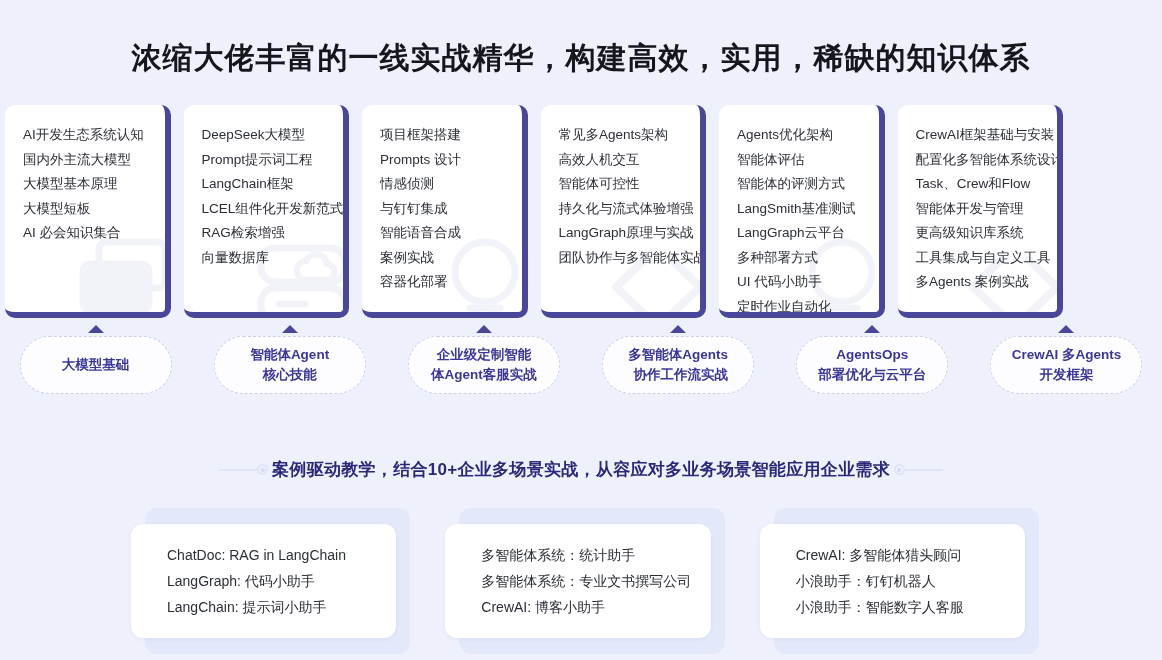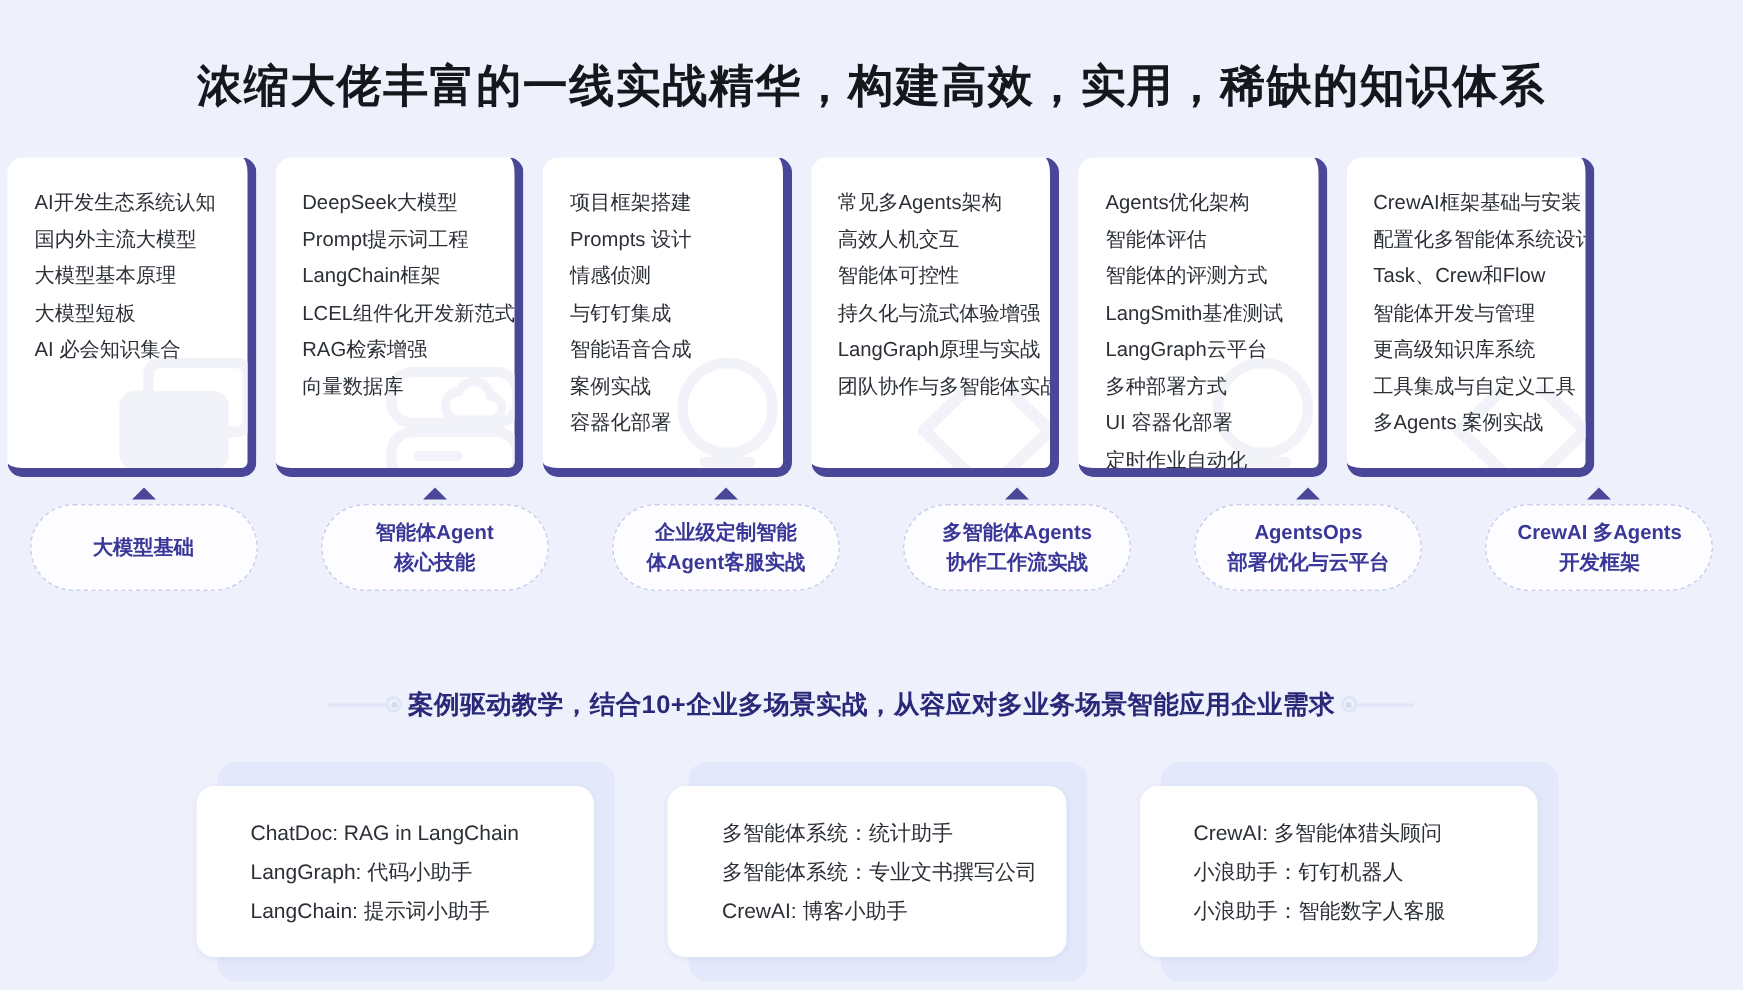--- a/index.html
+++ b/index.html
@@ -209,21 +209,21 @@
         </div>
       </div>
       <div class="card">
         <ul class="card-list">
           <li>Agents优化架构</li>
           <li>智能体评估</li>
           <li>智能体的评测方式</li>
           <li>LangSmith基准测试</li>
           <li>LangGraph云平台</li>
           <li>多种部署方式</li>
-          <li>UI 容器化部署</li>
+          <li>UI 代码小助手</li>
           <li>定时作业自动化</li>
         </ul>
         <div class="wm">
           <svg width="86" height="86" viewBox="0 0 86 86" fill="none" stroke="currentColor" stroke-width="7">
             <circle cx="43" cy="36" r="30"></circle>
             <line x1="28" y1="72" x2="58" y2="72" stroke-linecap="round"></line>
             <line x1="32" y1="84" x2="54" y2="84" stroke-linecap="round"></line>
           </svg>
         </div>
       </div>
@@ -263,21 +263,21 @@
       <div class="pill-wrap">
         <div class="pill-arrow"></div>
         <div class="pill">
           <span style="white-space: pre-line;">企业级定制智能
 体Agent客服实战</span>
         </div>
       </div>
       <div class="pill-wrap">
         <div class="pill-arrow"></div>
         <div class="pill">
-          <span style="white-space: pre-line;">多智能体Agents
+          <span style="white-space: pre-line; text-align: right;">多智能体Agents
 协作工作流实战</span>
         </div>
       </div>
       <div class="pill-wrap">
         <div class="pill-arrow"></div>
         <div class="pill">
           <span style="white-space: pre-line;">AgentsOps
 部署优化与云平台</span>
         </div>
       </div>

